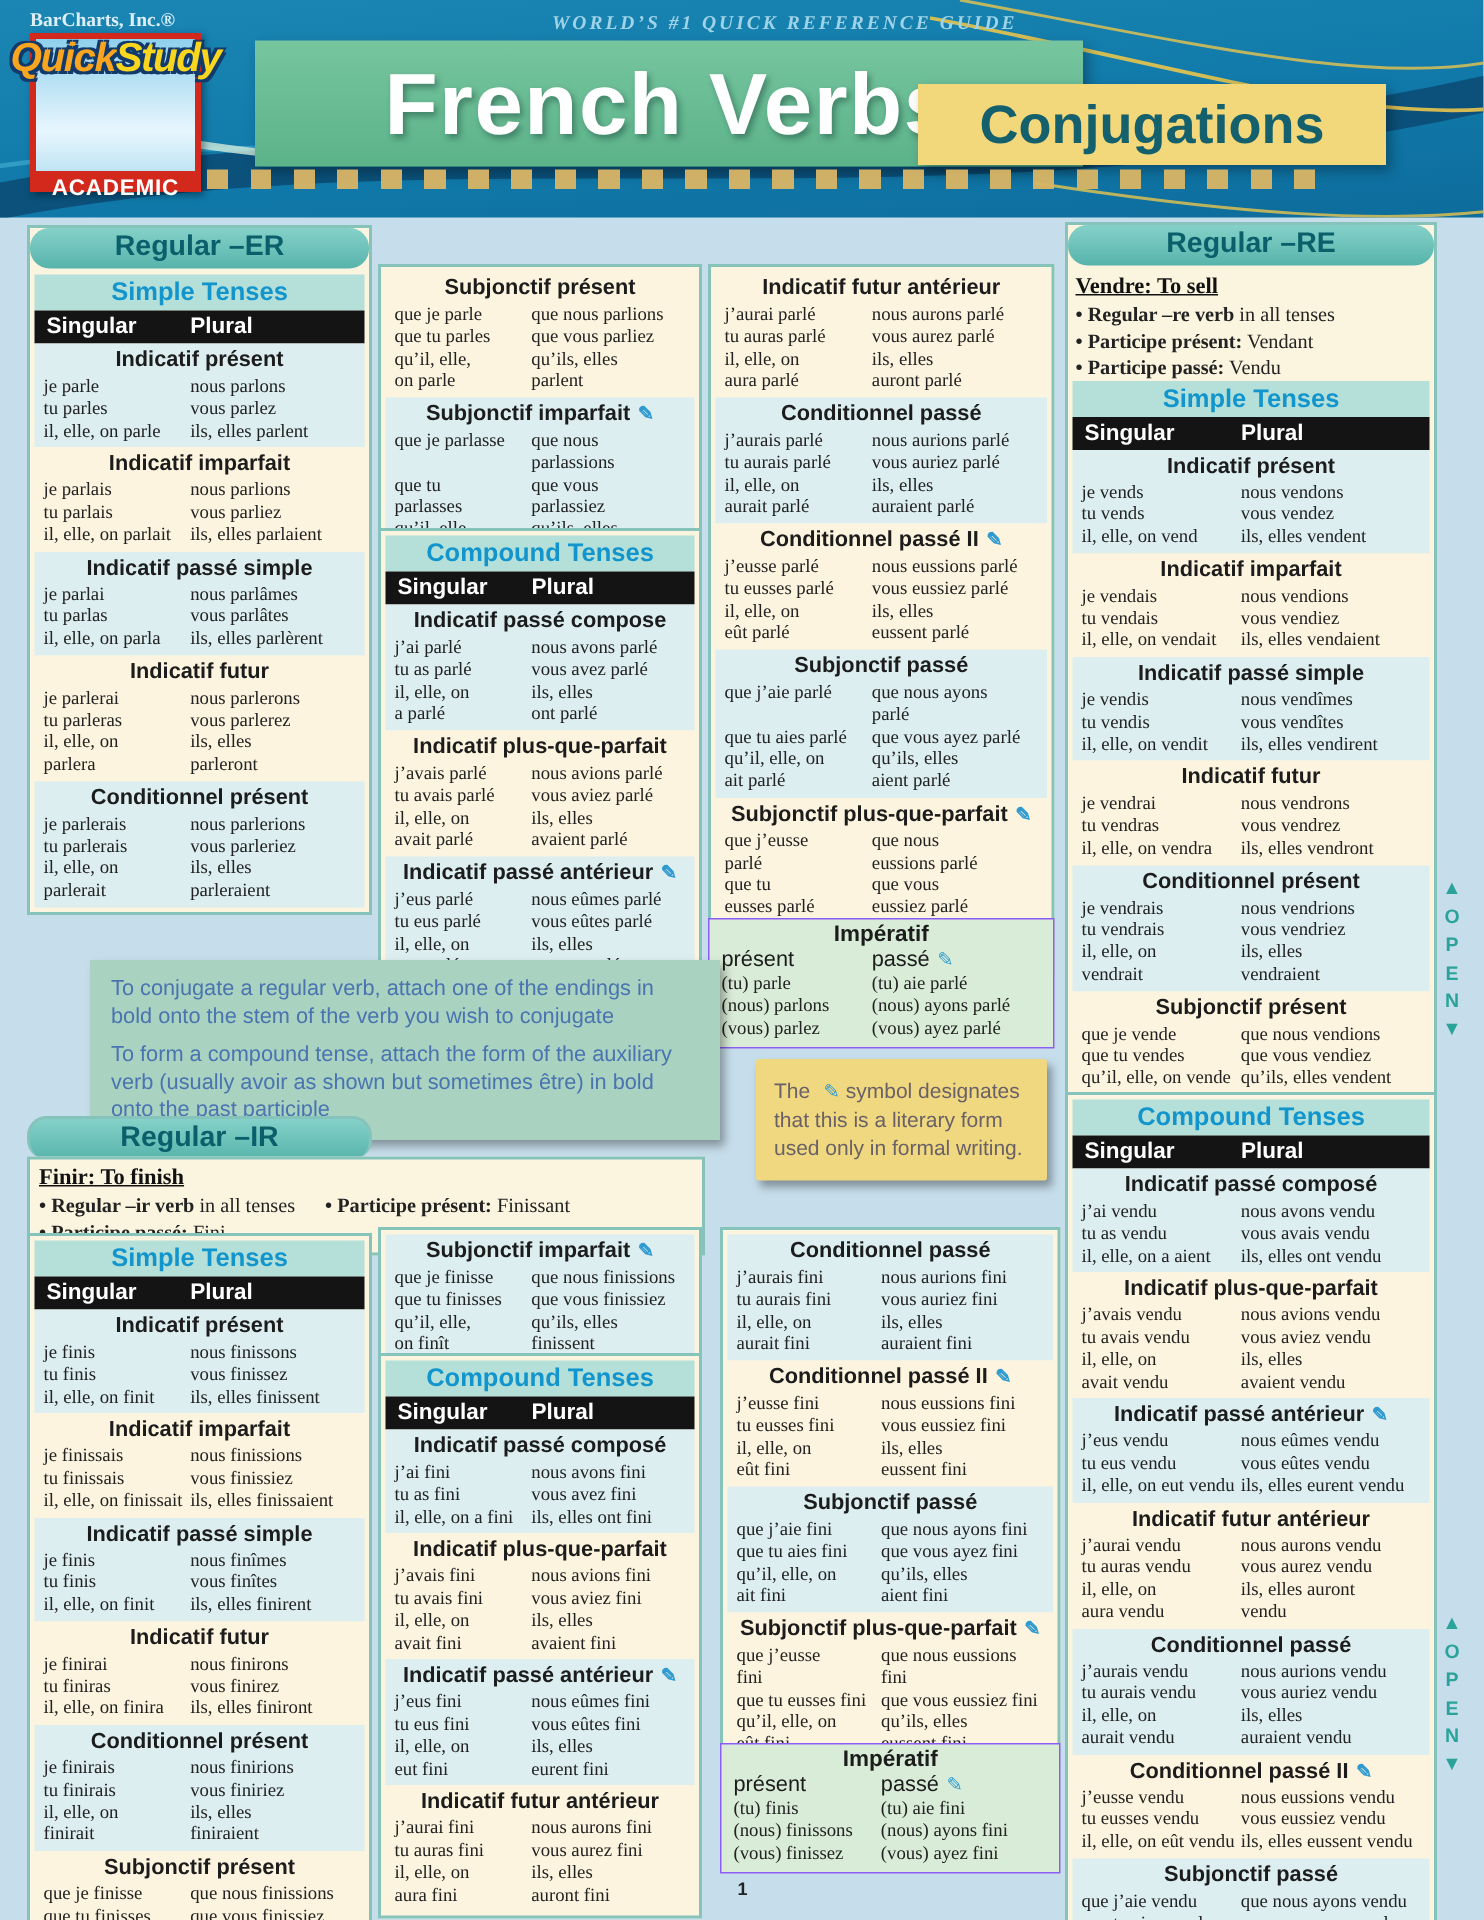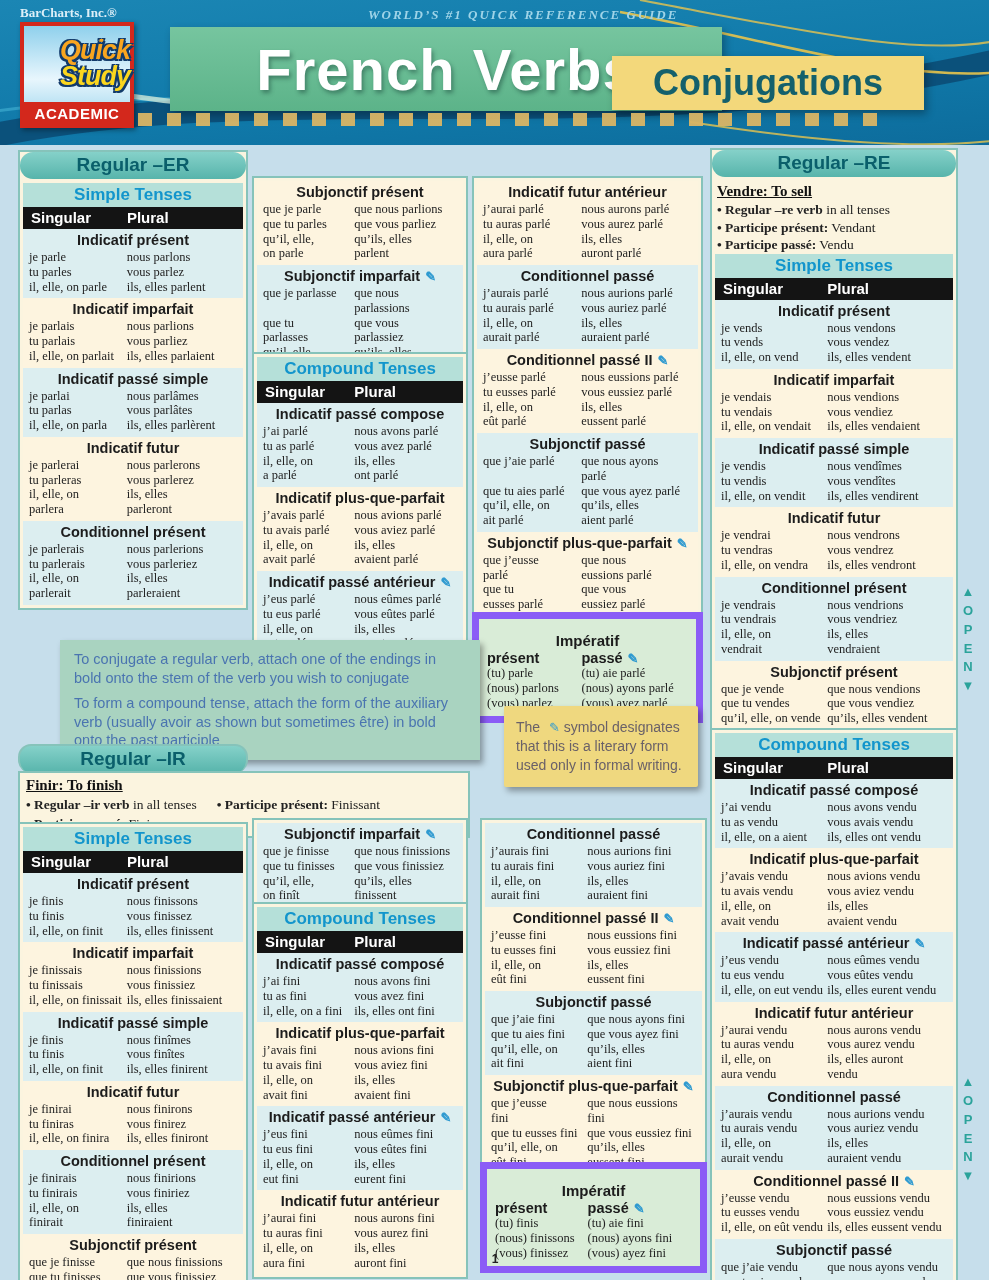--- a/index.html
+++ b/index.html
@@ -25,23 +25,23 @@
   .tagline {
     position:absolute; left:368px; top:7px;
     font-family:"Liberation Serif",serif; font-style:italic; font-weight:bold;
     color:#9fd4e8; font-size:13px; letter-spacing:2px;
   }
   .logo {
     position:absolute; left:20px; top:22px; width:114px; height:106px;
     background:#d3281c; padding:4px; box-shadow:2px 2px 5px rgba(0,0,0,.4);
   }
   .logo-inner {
-    width:100%; height:76px;
+    width:100%; height:88px;
     background:linear-gradient(#8fd0ec,#e8f6fd 70%,#bfe4f4);
-    display:flex; flex-direction:column; align-items:flex-end; justify-content:center;
+    display:flex; flex-direction:row; align-items:flex-start; justify-content:center;
   }
   .logo-word1, .logo-word2 {
     font-style:italic; font-weight:bold; font-size:27px; line-height:.95;
     letter-spacing:-1px;
     text-shadow:-2px 2px 0 #123a6a, 2px 2px 0 #123a6a, 2px -1px 0 #123a6a, -2px -1px 0 #123a6a;
   }
   .logo-word1 { color:#f9a51f; }
   .logo-word2 { color:#fbd61e; }
   .logo-badge {
     height:22px; display:flex; align-items:center; justify-content:center;
@@ -103,23 +103,23 @@
   .tense .th {
     text-align:center; font-weight:bold; font-size:14.5px; color:#1c1c1c;
     padding:1px 0 2px;
   }
   .crow { display:flex; font-family:"Liberation Serif",serif; font-size:12.5px;
     color:#222; line-height:1.18; }
   .crow .c1 { width:47%; white-space:pre-line; }
   .crow .c2 { width:53%; white-space:pre-line; }
   .pen { color:#2f9ad0; font-size:13px; margin-left:5px; }
   
-  .imp { position:absolute; background:#d9ecd7; border:7px solid #8b5cf6; padding:13px 8px 6px; }
+  .imp { position:absolute; background:#d9ecd7; border:1px solid #8b5cf6; padding:1px 8px 6px; }
   .imp .th { text-align:center; font-weight:bold; font-size:15px; color:#1c1c1c; padding-bottom:1px; }
-  .imp .cols { display:flex; font-weight:bold; font-size:14.5px; color:#1c1c1c; }
+  .imp .cols { display:flex; font-weight:normal; font-size:14.5px; color:#1c1c1c; }
   .imp .cols .s { width:47%; } .imp .cols .p { width:53%; }
   
   .note-green {
     position:absolute; background:#a9d3c0; color:#4a74b0;
     font-size:14.5px; line-height:1.28; padding:10px 14px;
     box-shadow:3px 4px 6px rgba(0,0,0,.35);
   }
   .note-green p + p { margin-top:7px; }
   .note-yellow {
     position:absolute; background:#efd87f; color:#6a6168;

